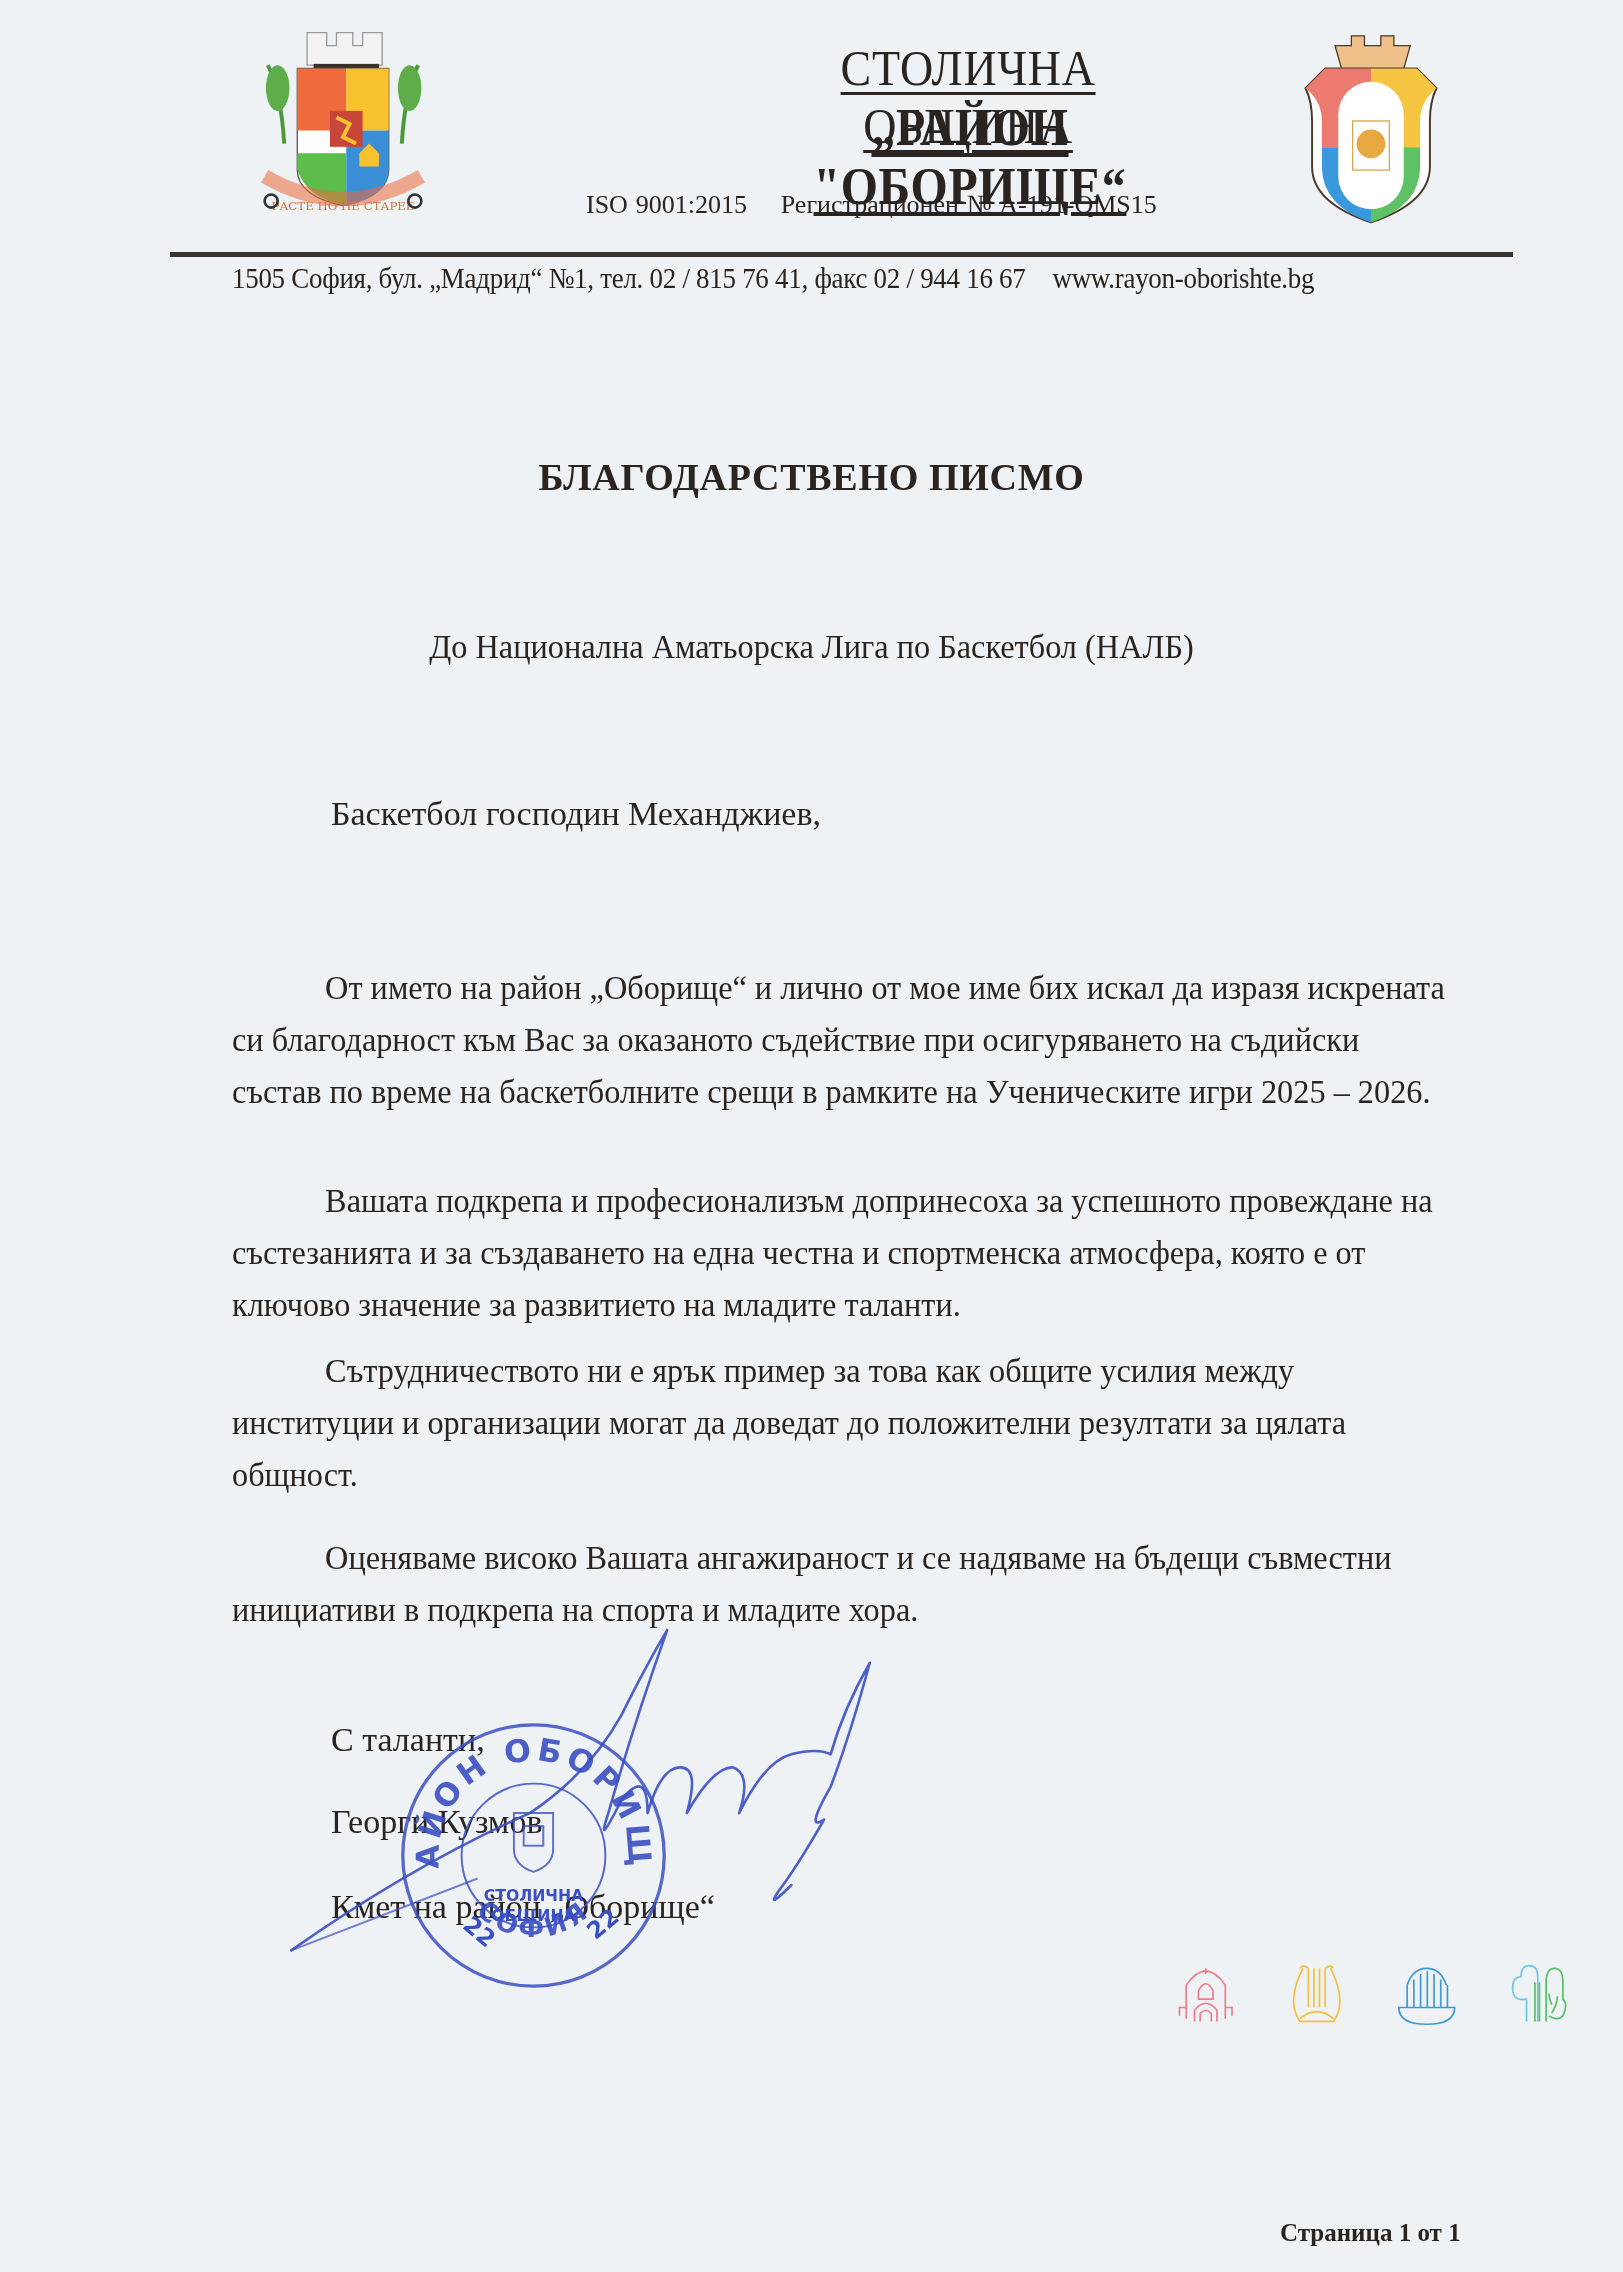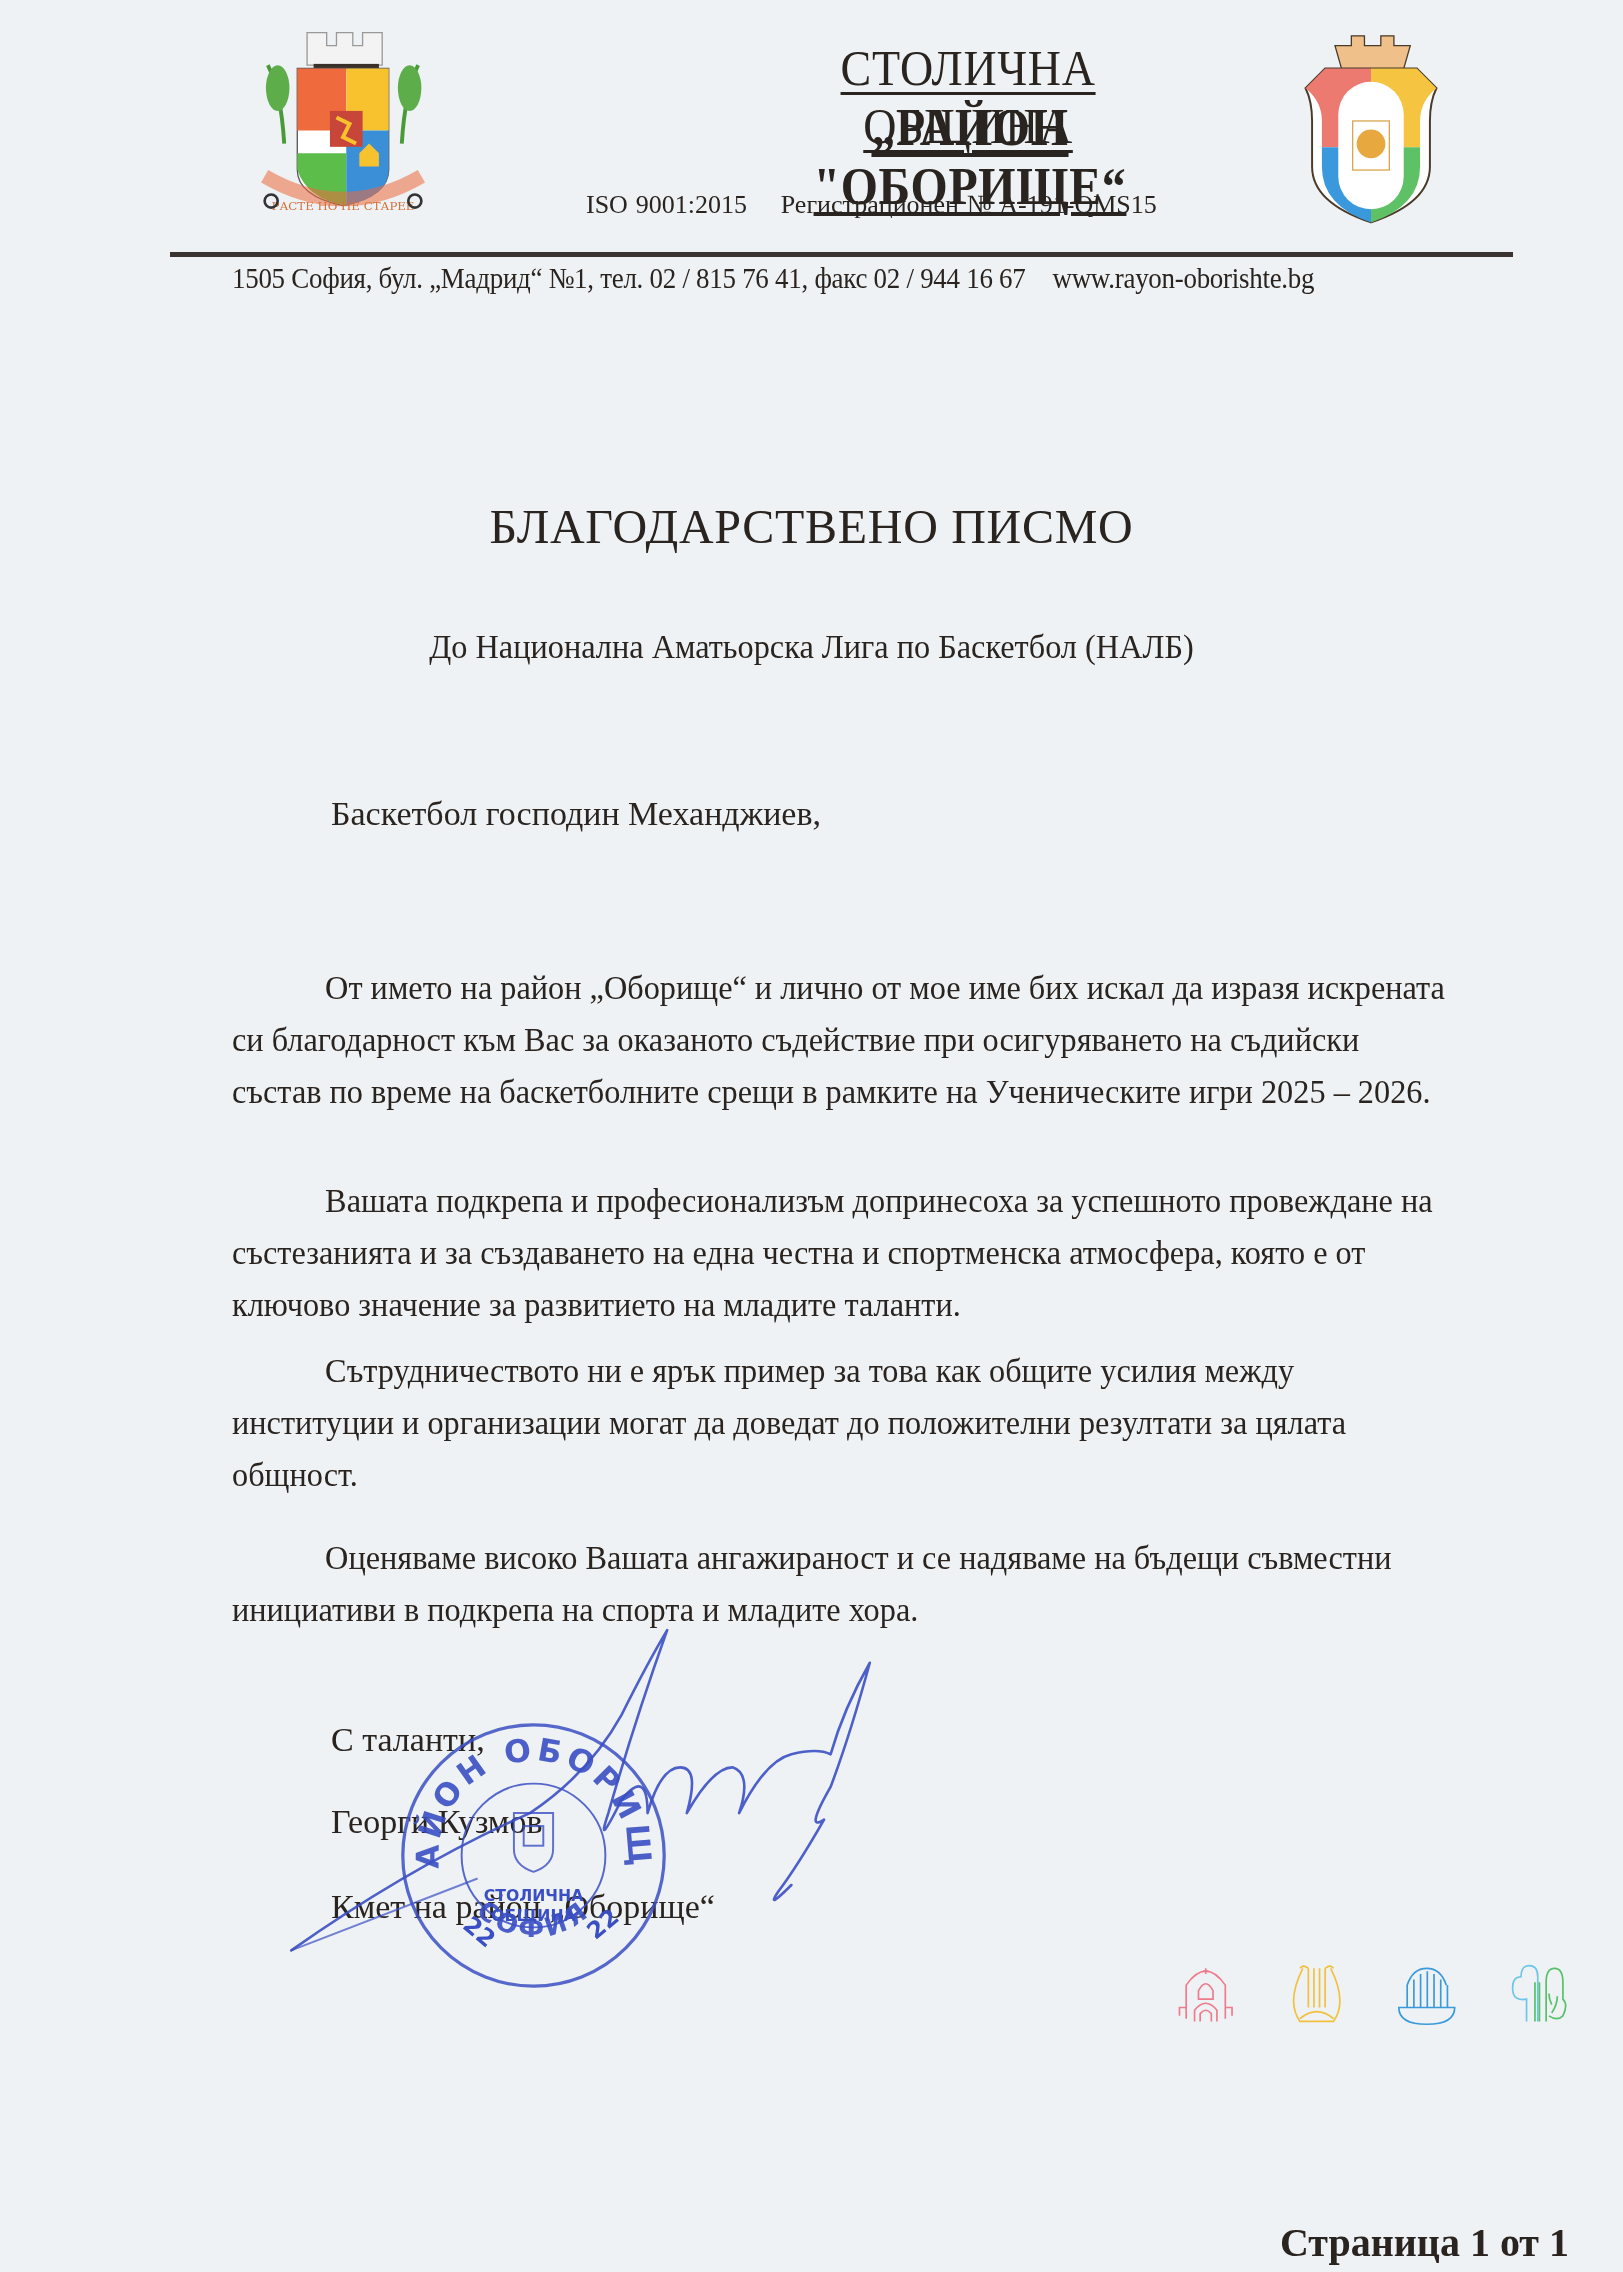--- a/index.html
+++ b/index.html
@@ -24,21 +24,21 @@
     left: 717px; top: 98px; font-size: 52px; font-weight: bold; letter-spacing: 0.7px;
     text-decoration: underline; text-decoration-thickness: 3.9px; text-underline-offset: 7.9px;
     width: 550px; text-align: center; transform: scaleX(0.92); transform-origin: left;
   }
   #iso-line { left: 586px; top: 190px; font-size: 26px; word-spacing: 1.3px; }
   #iso-line span + span { margin-left: 26px; }
   #header-rule { left: 170px; top: 252px; width: 1343px; height: 4.6px; background: #3a3330; }
   #address-line { left: 232px; top: 262px; font-size: 29px; letter-spacing: -0.3px; transform: scaleX(0.93); transform-origin: left; white-space: nowrap; }
 
   
-  #doc-title { left: 0; width: 1623px; top: 455px; text-align: center; font-size: 48px; font-weight: normal; letter-spacing: 0.7px; margin-top: 44px; }
+  #doc-title { left: 0; width: 1623px; top: 455px; text-align: center; font-size: 38px; font-weight: bold; letter-spacing: 0.7px; }
   #recipient { left: 0; width: 1623px; top: 628px; text-align: center; font-size: 34px; transform: scaleX(0.95); }
   #salutation { left: 331px; top: 795px; font-size: 34px; }
 
   .body-block { left: 232px; width: 1283px; font-size: 34px; line-height: 52px; }
   .body-block p { margin: 0; text-indent: 98px; transform: scaleX(0.95); transform-origin: left; white-space: pre-line; }
   #para-1 { top: 962px; }
   #para-2 { top: 1175px; }
   #para-3 { top: 1345px; }
   #para-4 { top: 1515px; margin-top: 17px; }
 
@@ -46,21 +46,21 @@
   #closing-regards { top: 1721px; }
   #closing-name { top: 1803px; }
   #closing-role { top: 1888px; }
 
   #stamp { left: 393px; top: 1715px; width: 281px; height: 281px; }
   #signature { left: 281px; top: 1617px; width: 622px; height: 353px; }
 
   #footer-icons { left: 1175px; top: 1954px; width: 393px; height: 79px; display: flex; gap: 49px; }
   #footer-icons svg { width: 72px; height: 79px; }
 
-  #page-number { left: 1280px; top: 2219px; font-size: 40px; font-weight: bold; }
+  #page-number { left: 1280px; top: 2219px; font-size: 25px; font-weight: bold; }
 </style>
 </head>
 <body>
 
 <svg id="coat-left" class="abs" viewBox="0 0 300 320">
   <g>
     <path d="M95 10 h30 v20 h15 v-20 h25 v20 h15 v-20 h30 v50 h-115 z" fill="#f3f3f3" stroke="#999" stroke-width="2"></path>
     <rect x="105" y="58" width="100" height="8" fill="#3a302a"></rect>
   </g>
   <path d="M35 60 q20 40 25 120 M265 60 q-20 40 -25 120" stroke="#4a9a3a" stroke-width="6" fill="none"></path>

